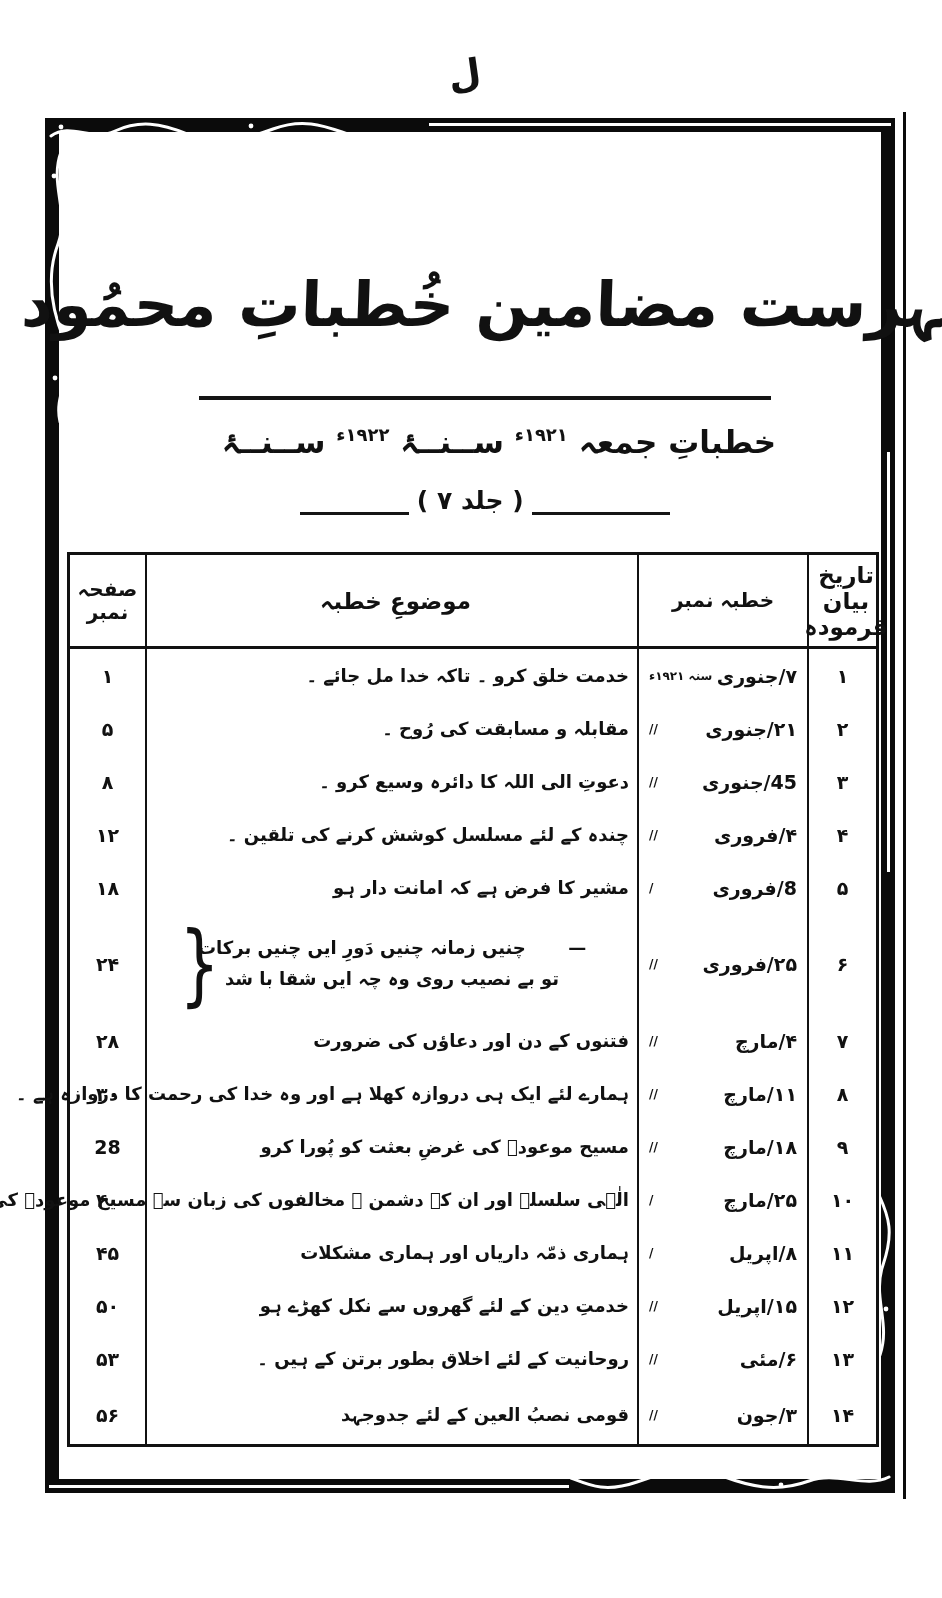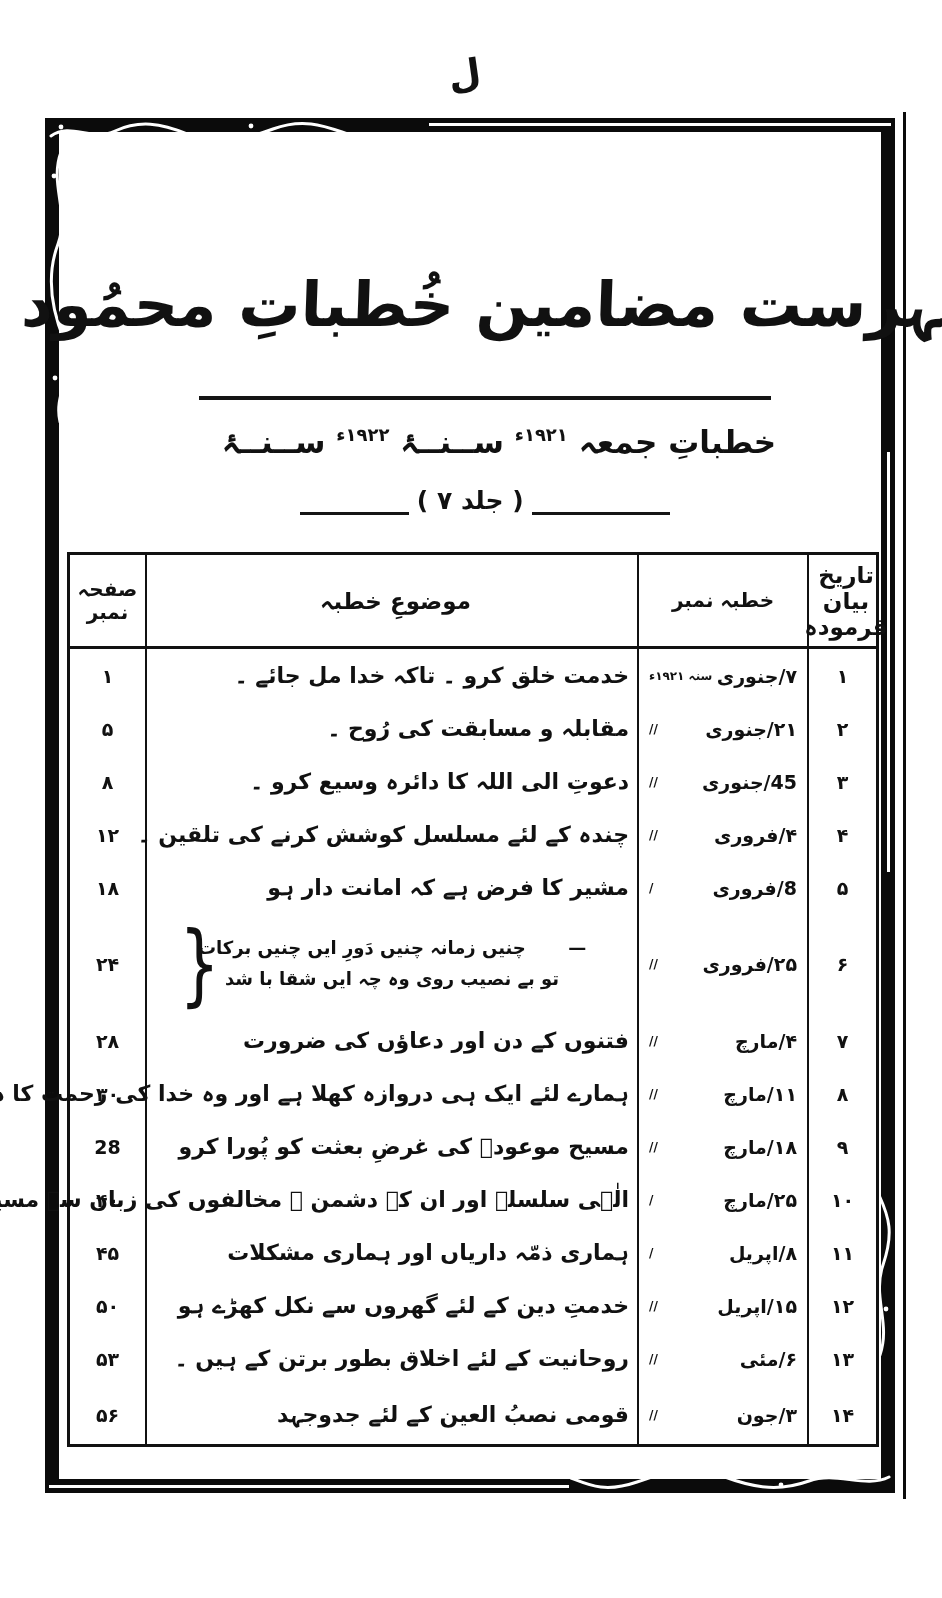--- a/index.html
+++ b/index.html
@@ -66,21 +66,21 @@
     font-weight:bold;
   }
   .sep{border-inline-end:2px solid #111;}
   .hcell{border-bottom:3px solid #111;justify-content:center;text-align:center;}
   .h-narrow{font-size:20px;line-height:1.15;padding:12px 2px;}
   .h-wide{font-size:23px;padding-left:7px;}
   .c-no{justify-content:center;font-size:19px;}
   .c-page{justify-content:center;font-size:19px;}
   .c-date{justify-content:space-between;padding:0 10px;font-size:19px;white-space:nowrap;}
   .c-date .yr{font-size:12px;}
-  .c-topic{padding:0 8px;font-size:22px;white-space:nowrap;}
+  .c-topic{padding:0 8px;font-size:18px;white-space:nowrap;}
   .c-verse{
     flex-direction:column;justify-content:center;align-items:center;
     position:relative;white-space:nowrap;font-size:18px;line-height:1.7;
   }
   .verse-line1 .marker{margin-inline-end:36px;}
   .brace{
     position:absolute;left:34px;top:50%;
     transform:translateY(-50%) scaleY(1.55) scaleX(1.1);
     font-size:58px;font-weight:normal;line-height:1;
   }

